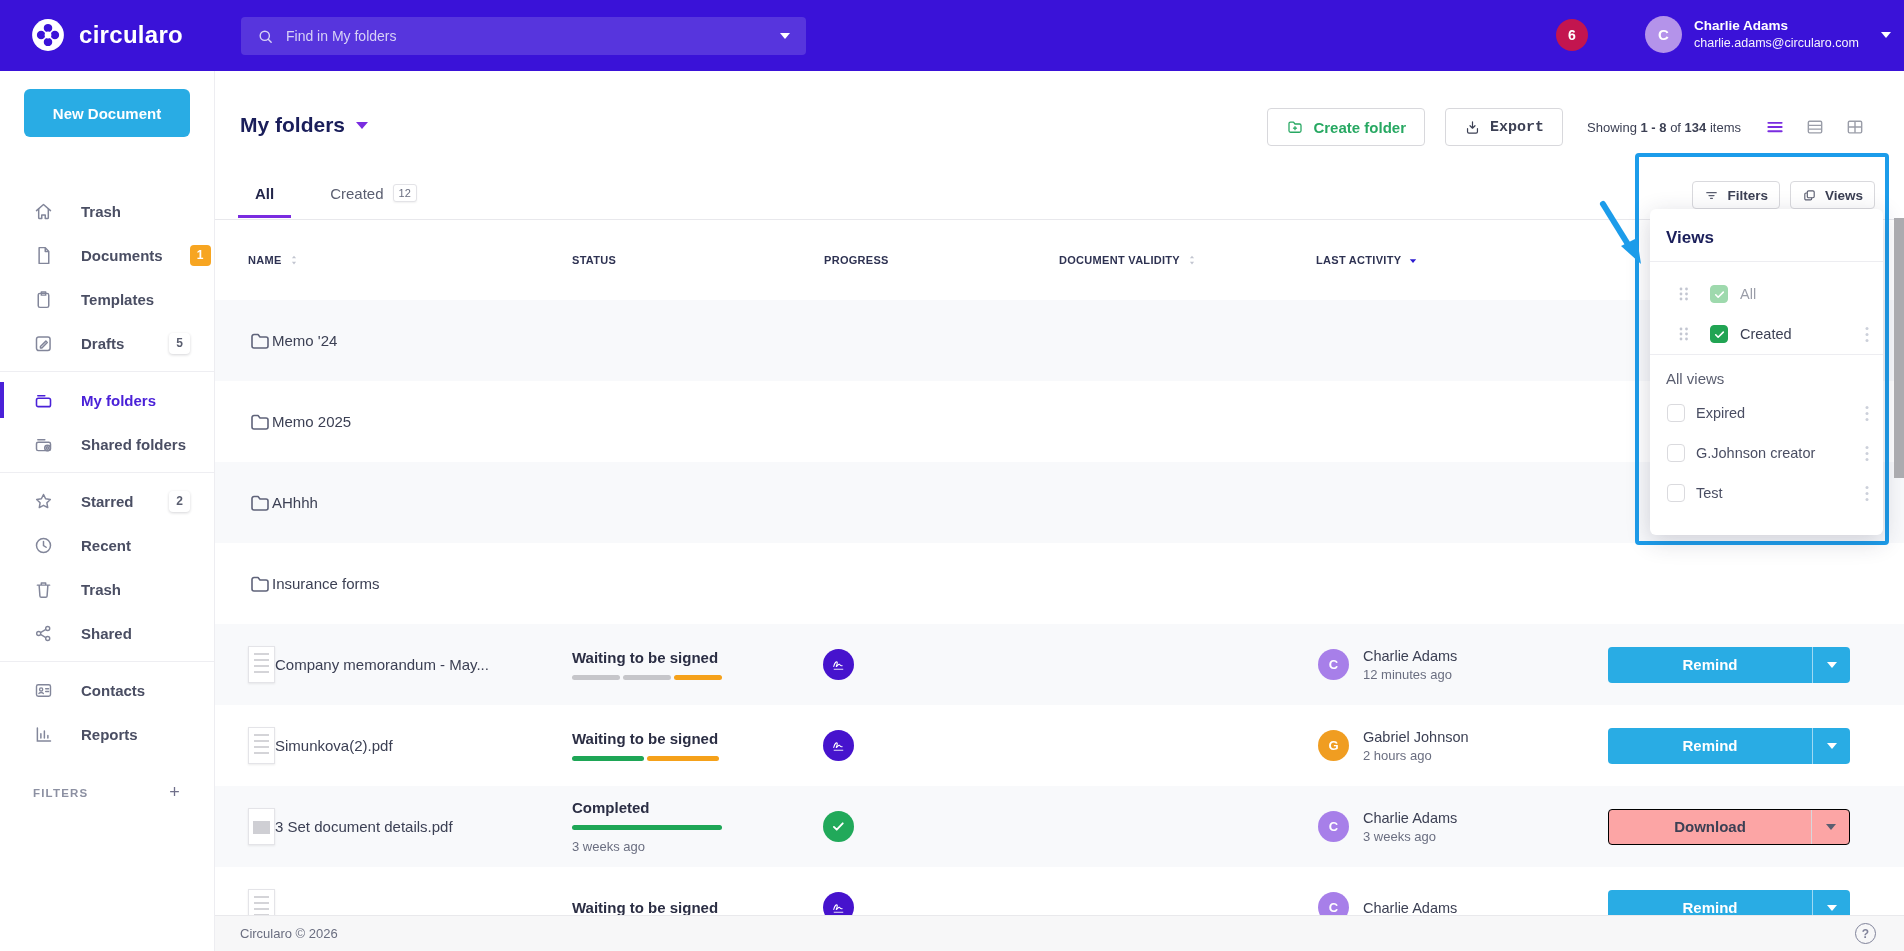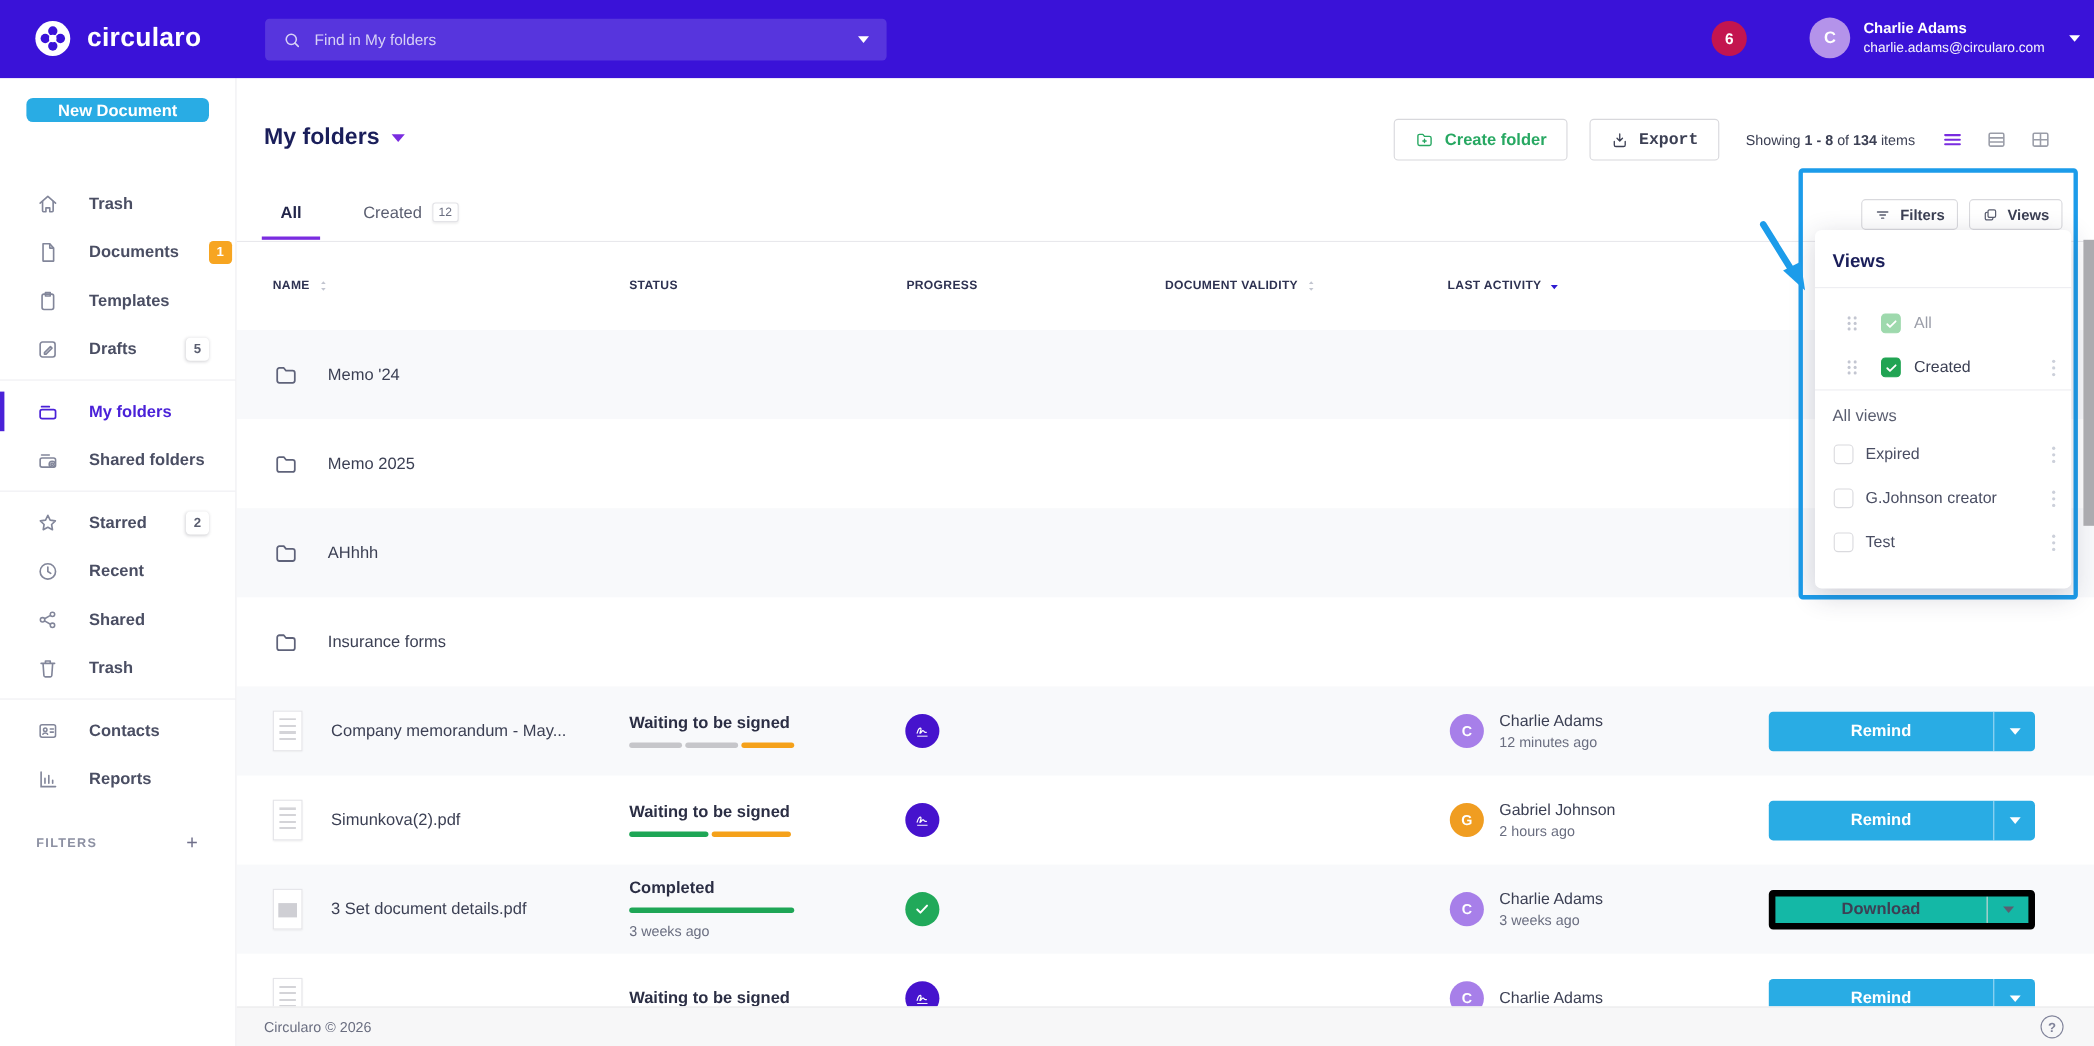--- a/index.html
+++ b/index.html
@@ -25,21 +25,21 @@
   .car.purple{border-top-color:var(--accent-violet);}
   .notif{position:absolute; left:1556px; top:19px; width:32px; height:32px; border-radius:50%; background:var(--notification-red); color:#fff; font-size:14px; font-weight:700; display:flex; align-items:center; justify-content:center;}
   .user{position:absolute; left:1645px; top:16px; display:flex; align-items:center; gap:12px; color:#fff;}
   .user-av{width:37px; height:37px; border-radius:50%; background:#b493ea; display:flex; align-items:center; justify-content:center; font-size:15px; font-weight:700;}
   .user-n{font-size:13.5px; font-weight:600; line-height:1.35;}
   .user-e{font-size:12.5px; opacity:.95; line-height:1.35;}
   .user .car{margin-left:10px;}
 
   
   .sidebar{position:absolute; left:0; top:71px; width:215px; bottom:0; background:#fff; border-right:1px solid #ededf1; z-index:30;}
-  .btn-new{margin:18px 24px 0; width:166px; height:22px; border-radius:6px; background:var(--primary-blue); color:#fff; font-size:15px; font-weight:700; display:flex; align-items:center; justify-content:center; cursor:pointer;}
+  .btn-new{margin:18px 24px 0; width:166px; height:48px; border-radius:6px; background:var(--primary-blue); color:#fff; font-size:15px; font-weight:700; display:flex; align-items:center; justify-content:center; cursor:pointer;}
   .menu{margin-top:52px;}
   .s-item{position:relative; height:44px; display:flex; align-items:center; padding-left:33px; gap:27px; cursor:pointer;}
   .s-ic{width:21px; height:21px; color:#82869a;}
   .s-ic svg{width:21px; height:21px;}
   .s-lbl{font-size:15px; font-weight:600; color:#4a4e63;}
   .s-item.active .s-lbl, .s-item.active .s-ic{color:var(--sidebar-active);}
   .s-item.active::before{content:""; position:absolute; left:0; top:4px; bottom:4px; width:4px; background:var(--sidebar-active);}
   .s-badge{margin-left:auto; margin-right:24px; min-width:21px; height:21px; border-radius:4px; font-size:12px; font-weight:700; display:flex; align-items:center; justify-content:center; padding:0 4px;}
   .s-badge.solid{background:var(--badge-orange); color:#fff;}
   .s-badge.soft{background:#fff; color:#5a5e70; box-shadow:0 1px 3px rgba(20,20,40,.18);}
@@ -73,21 +73,21 @@
   .th{display:flex; align-items:center; gap:5px;}
   .th.pad{padding-left:7px;}
   .sort-ic{width:14px; height:14px; color:#c2c5d0;}
   .sort-ic svg{width:14px; height:14px;}
   .sort-desc{width:14px; height:14px; color:#2d1bd0;}
   .sort-desc svg{width:14px; height:14px;}
 
   .tbody{position:absolute; left:0; right:0; top:229px; height:615px; overflow:hidden;}
   .trow{height:81px; cursor:pointer;}
   .trow:nth-child(odd){background:#f8f9fb;}
-  .cell-name{display:flex; align-items:center; gap:26px;}
+  .cell-name{display:flex; align-items:center; }
   .fold-ic{width:24px; height:24px; color:#5f637a;}
   .fold-ic svg{width:24px; height:24px;}
   .nm{font-size:15px; color:#3c4054;}
   .thumb{width:27px; height:37px; background:#fff; border:1px solid #e4e4e8; box-shadow:0 1px 2px rgba(0,0,0,.08); position:relative;}
   .thumb.text::before{content:""; position:absolute; left:5px; right:5px; top:6px; bottom:6px; background:repeating-linear-gradient(to bottom,#d4d4d8 0 2px,transparent 2px 6px);}
   .thumb.image::before{content:""; position:absolute; left:4px; right:4px; top:12px; height:13px; background:#cfcfd4;}
   .cell-status{padding-left:7px;}
   .st-t{font-size:15px; font-weight:700; color:#2b2e44;}
   .bar{margin-top:9px; display:flex; gap:3px;}
   .seg{height:5px; border-radius:2.5px;}
@@ -101,21 +101,21 @@
   .cell-act{padding-left:7px; display:flex; align-items:center; gap:14px;}
   .avatar{width:31px; height:31px; border-radius:50%; color:#fff; font-size:13px; font-weight:700; display:flex; align-items:center; justify-content:center; flex:none;}
   .who-n{font-size:14.5px; color:#3c4054; display:block;}
   .who-t{font-size:13px; color:#6a6e80; display:block; margin-top:3px;}
   .cell-btn{display:flex; justify-content:flex-end; padding-right:54px;}
   .btn-split{display:flex; height:36px; width:242px; border-radius:4px; overflow:hidden; cursor:pointer;}
   .btn-split .bs-main{flex:1; display:flex; align-items:center; justify-content:center; font-size:15px; font-weight:700;}
   .btn-split .bs-caret{width:38px; display:flex; align-items:center; justify-content:center;}
   .btn-split.primary{background:var(--primary-blue); color:#fff;}
   .btn-split.primary .bs-caret{border-left:1px solid rgba(255,255,255,.55);}
-  .btn-split.secondary{background:#14b8a6; border:6px solid #000000; color:#3c4054;text-align:center;}
+  .btn-split.secondary{background:#fca5a5; border:1px solid #000000; color:#3c4054;text-align:center;}
   .btn-split.secondary .bs-main{font-weight:600;}
   .btn-split.secondary .bs-caret{border-left:1px solid #d7d7db;}
 
   .footer{position:absolute; left:0; right:0; bottom:0; height:36px; background:#f7f7f8; border-top:1px solid #e9e9ec; display:flex; align-items:center; justify-content:space-between; padding:0 28px 0 25px; z-index:20;}
   .foot-txt{font-size:13px; color:#6a6e80;}
   .help{width:21px; height:21px; border:1.5px solid #80839a; border-radius:50%; color:#80839a; font-size:12px; font-weight:700; display:flex; align-items:center; justify-content:center; cursor:pointer;}
 
   
   .hl-box{position:absolute; left:1635px; top:153px; width:254px; height:392px; border:4px solid var(--highlight-blue); border-radius:4px; z-index:50; background:transparent;}
   .hb-btns{position:absolute; top:24px; right:10px; display:flex; gap:10px;}
@@ -258,37 +258,37 @@
           <svg viewBox="0 0 24 24" fill="none" stroke="currentColor" stroke-width="1.7" stroke-linecap="round">
             <circle cx="12" cy="12" r="8"></circle>
             <path d="M12 7.5V12l3 2"></path>
           </svg>
         </span>
       <span class="s-lbl">Recent</span>
 
     </div>
     <div class="s-item">
       <span class="s-ic">
+          <svg viewBox="0 0 24 24" fill="none" stroke="currentColor" stroke-width="1.7" stroke-linecap="round" stroke-linejoin="round">
+            <path d="M5 7h14M9.5 7V4.5h5V7M7 7l.9 12.5a1.5 1.5 0 0 0 1.5 1.4h5.2a1.5 1.5 0 0 0 1.5-1.4L17 7"></path>
+          </svg>
+        </span>
+      <span class="s-lbl">Trash</span>
+
+    </div>
+    <div class="s-item">
+      <span class="s-ic">
           <svg viewBox="0 0 24 24" fill="none" stroke="currentColor" stroke-width="1.6">
             <circle cx="6.5" cy="12" r="2.3"></circle>
             <circle cx="16.8" cy="6.3" r="2.3"></circle>
             <circle cx="16.8" cy="17.7" r="2.3"></circle>
             <path d="M8.6 10.9l6.1-3.5M8.6 13.1l6.1 3.5"></path>
           </svg>
         </span>
       <span class="s-lbl">Shared</span>
-
-    </div>
-    <div class="s-item">
-      <span class="s-ic">
-          <svg viewBox="0 0 24 24" fill="none" stroke="currentColor" stroke-width="1.7" stroke-linecap="round" stroke-linejoin="round">
-            <path d="M5 7h14M9.5 7V4.5h5V7M7 7l.9 12.5a1.5 1.5 0 0 0 1.5 1.4h5.2a1.5 1.5 0 0 0 1.5-1.4L17 7"></path>
-          </svg>
-        </span>
-      <span class="s-lbl">Trash</span>
 
     </div>
       <div class="s-div"></div>
     <div class="s-item">
       <span class="s-ic">
           <svg viewBox="0 0 24 24" fill="none" stroke="currentColor" stroke-width="1.6" stroke-linecap="round">
             <rect x="4" y="5.5" width="16" height="13" rx="2"></rect>
             <circle cx="9.3" cy="10.8" r="1.8"></circle>
             <path d="M6.8 15.5c.6-1.7 4.4-1.7 5 0M14.5 10h3.3M14.5 13.2h3.3"></path>
           </svg>

